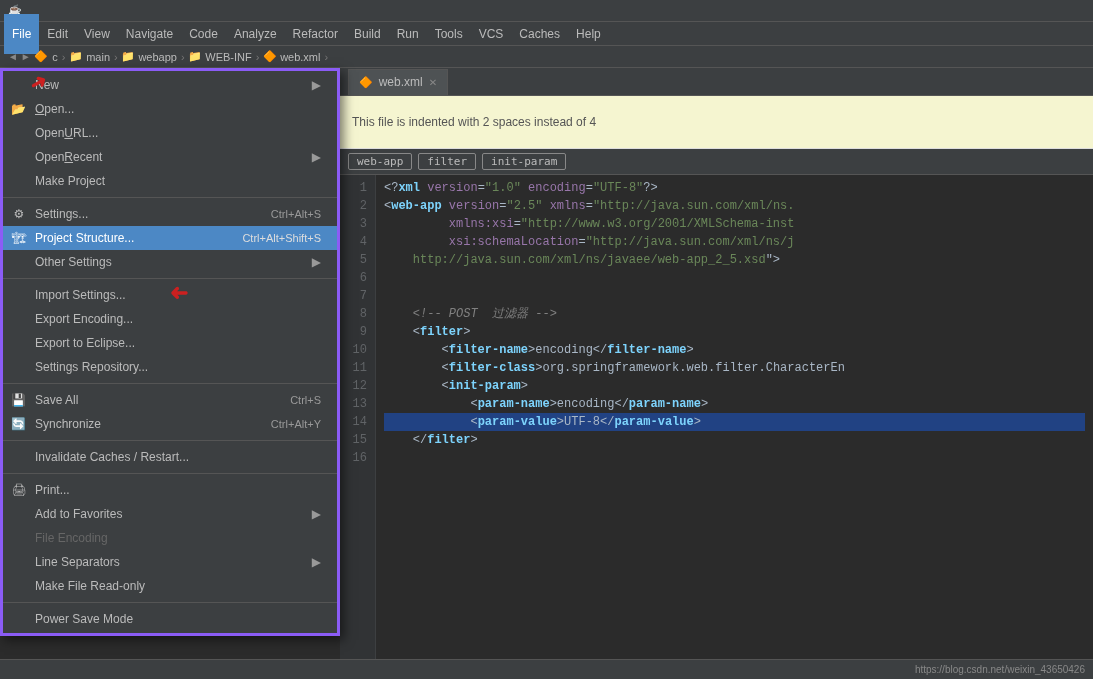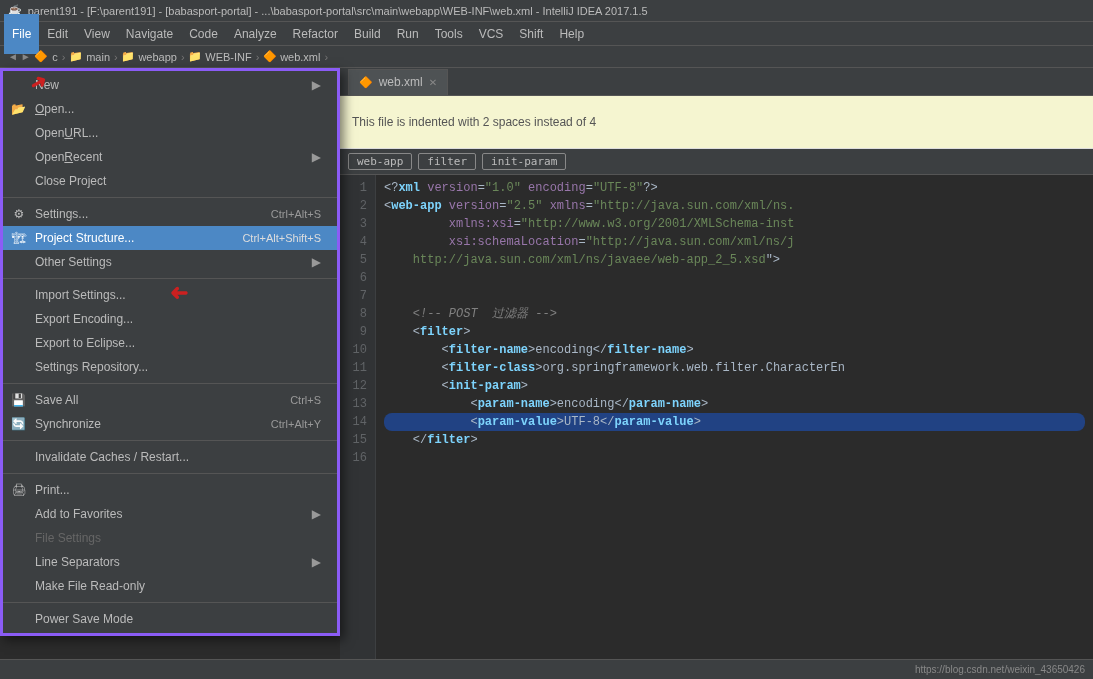--- a/index.html
+++ b/index.html
@@ -220,21 +220,21 @@
       overflow: hidden;
       color: #a9b7c6;
     }
     .code-line { white-space: nowrap; }
     .xml-tag { color: #7dd3fc; font-weight: bold; }
     .xml-attr { color: #9876aa; }
     .xml-string { color: #6a8759; }
     .xml-comment { color: #808080; font-style: italic; }
     .xml-text { color: #a9b7c6; }
     .xml-symbol { color: #a9b7c6; }
-    .highlight-line { background: #214283; border-radius: 8px; }
+    .highlight-line { background: #214283; }
 
     
     #arrow-overlay {
       position: absolute;
       top: 0;
       left: 0;
       width: 340px;
       height: 100%;
       pointer-events: none;
       z-index: 200;
@@ -255,36 +255,35 @@
       font-size: 11px;
       color: #888;
       border-top: 1px solid #555;
     }
   </style>
 </head>
 <body>
 
 <div id="title-bar">
   <span style="color:#f0c040;">☕</span>
-  <span>parent191 - [F:\parent191] - [babasport-portal] - ...\babasport-portal\src\main\webapp\WEB-INF\web.xml - IntelliJ IDEA 2017.1.5</span>
 </div>
 
 <div id="menu-bar">
   <div class="menu-item active">File</div>
   <div class="menu-item">Edit</div>
   <div class="menu-item">View</div>
   <div class="menu-item">Navigate</div>
   <div class="menu-item">Code</div>
   <div class="menu-item">Analyze</div>
   <div class="menu-item">Refactor</div>
   <div class="menu-item">Build</div>
   <div class="menu-item">Run</div>
   <div class="menu-item">Tools</div>
   <div class="menu-item">VCS</div>
-  <div class="menu-item">Shift</div>
+  <div class="menu-item">Caches</div>
   <div class="menu-item">Help</div>
 </div>
 
 <div id="breadcrumb">
   <span style="color:#888;font-size:10px;">◄ ►</span>
   <span style="color:#e8c17a;">🔶</span>
   <span style="cursor:pointer;">c</span>
   <span class="breadcrumb-sep">›</span>
   <span style="cursor:pointer;display:flex;align-items:center;gap:3px;">
     <span style="color:#dcb67a;">📁</span> main
@@ -312,21 +311,21 @@
         New <span class="arrow">▶</span>
       </div>
       <div class="dropdown-item">
         <span class="item-icon">📂</span>
         <u>O</u>pen...
       </div>
       <div class="dropdown-item">Open <u>U</u>RL...</div>
       <div class="dropdown-item">
         Open <u>R</u>ecent <span class="arrow">▶</span>
       </div>
-      <div class="dropdown-item">Close Project</div>
+      <div class="dropdown-item">Make Project</div>
     </div>
     <div class="menu-divider"></div>
     <div class="menu-section">
       <div class="dropdown-item">
         <span class="item-icon">⚙</span>
         Settings... <span class="shortcut">Ctrl+Alt+S</span>
       </div>
       <div class="dropdown-item highlighted">
         <span class="item-icon" style="color:white;">🏗</span>
         Project Structure... <span class="shortcut" style="color:#ddd;">Ctrl+Alt+Shift+S</span>
@@ -359,21 +358,21 @@
     </div>
     <div class="menu-divider"></div>
     <div class="menu-section">
       <div class="dropdown-item">
         <span class="item-icon">🖨</span>
         Print...
       </div>
       <div class="dropdown-item">
         Add to Favorites <span class="arrow">▶</span>
       </div>
-      <div class="dropdown-item disabled">File Settings</div>
+      <div class="dropdown-item disabled">File Encoding</div>
       <div class="dropdown-item">
         Line Separators <span class="arrow">▶</span>
       </div>
       <div class="dropdown-item">Make File Read-only</div>
     </div>
     <div class="menu-divider"></div>
     <div class="menu-section">
       <div class="dropdown-item">Power Save Mode</div>
     </div>
   </div>

